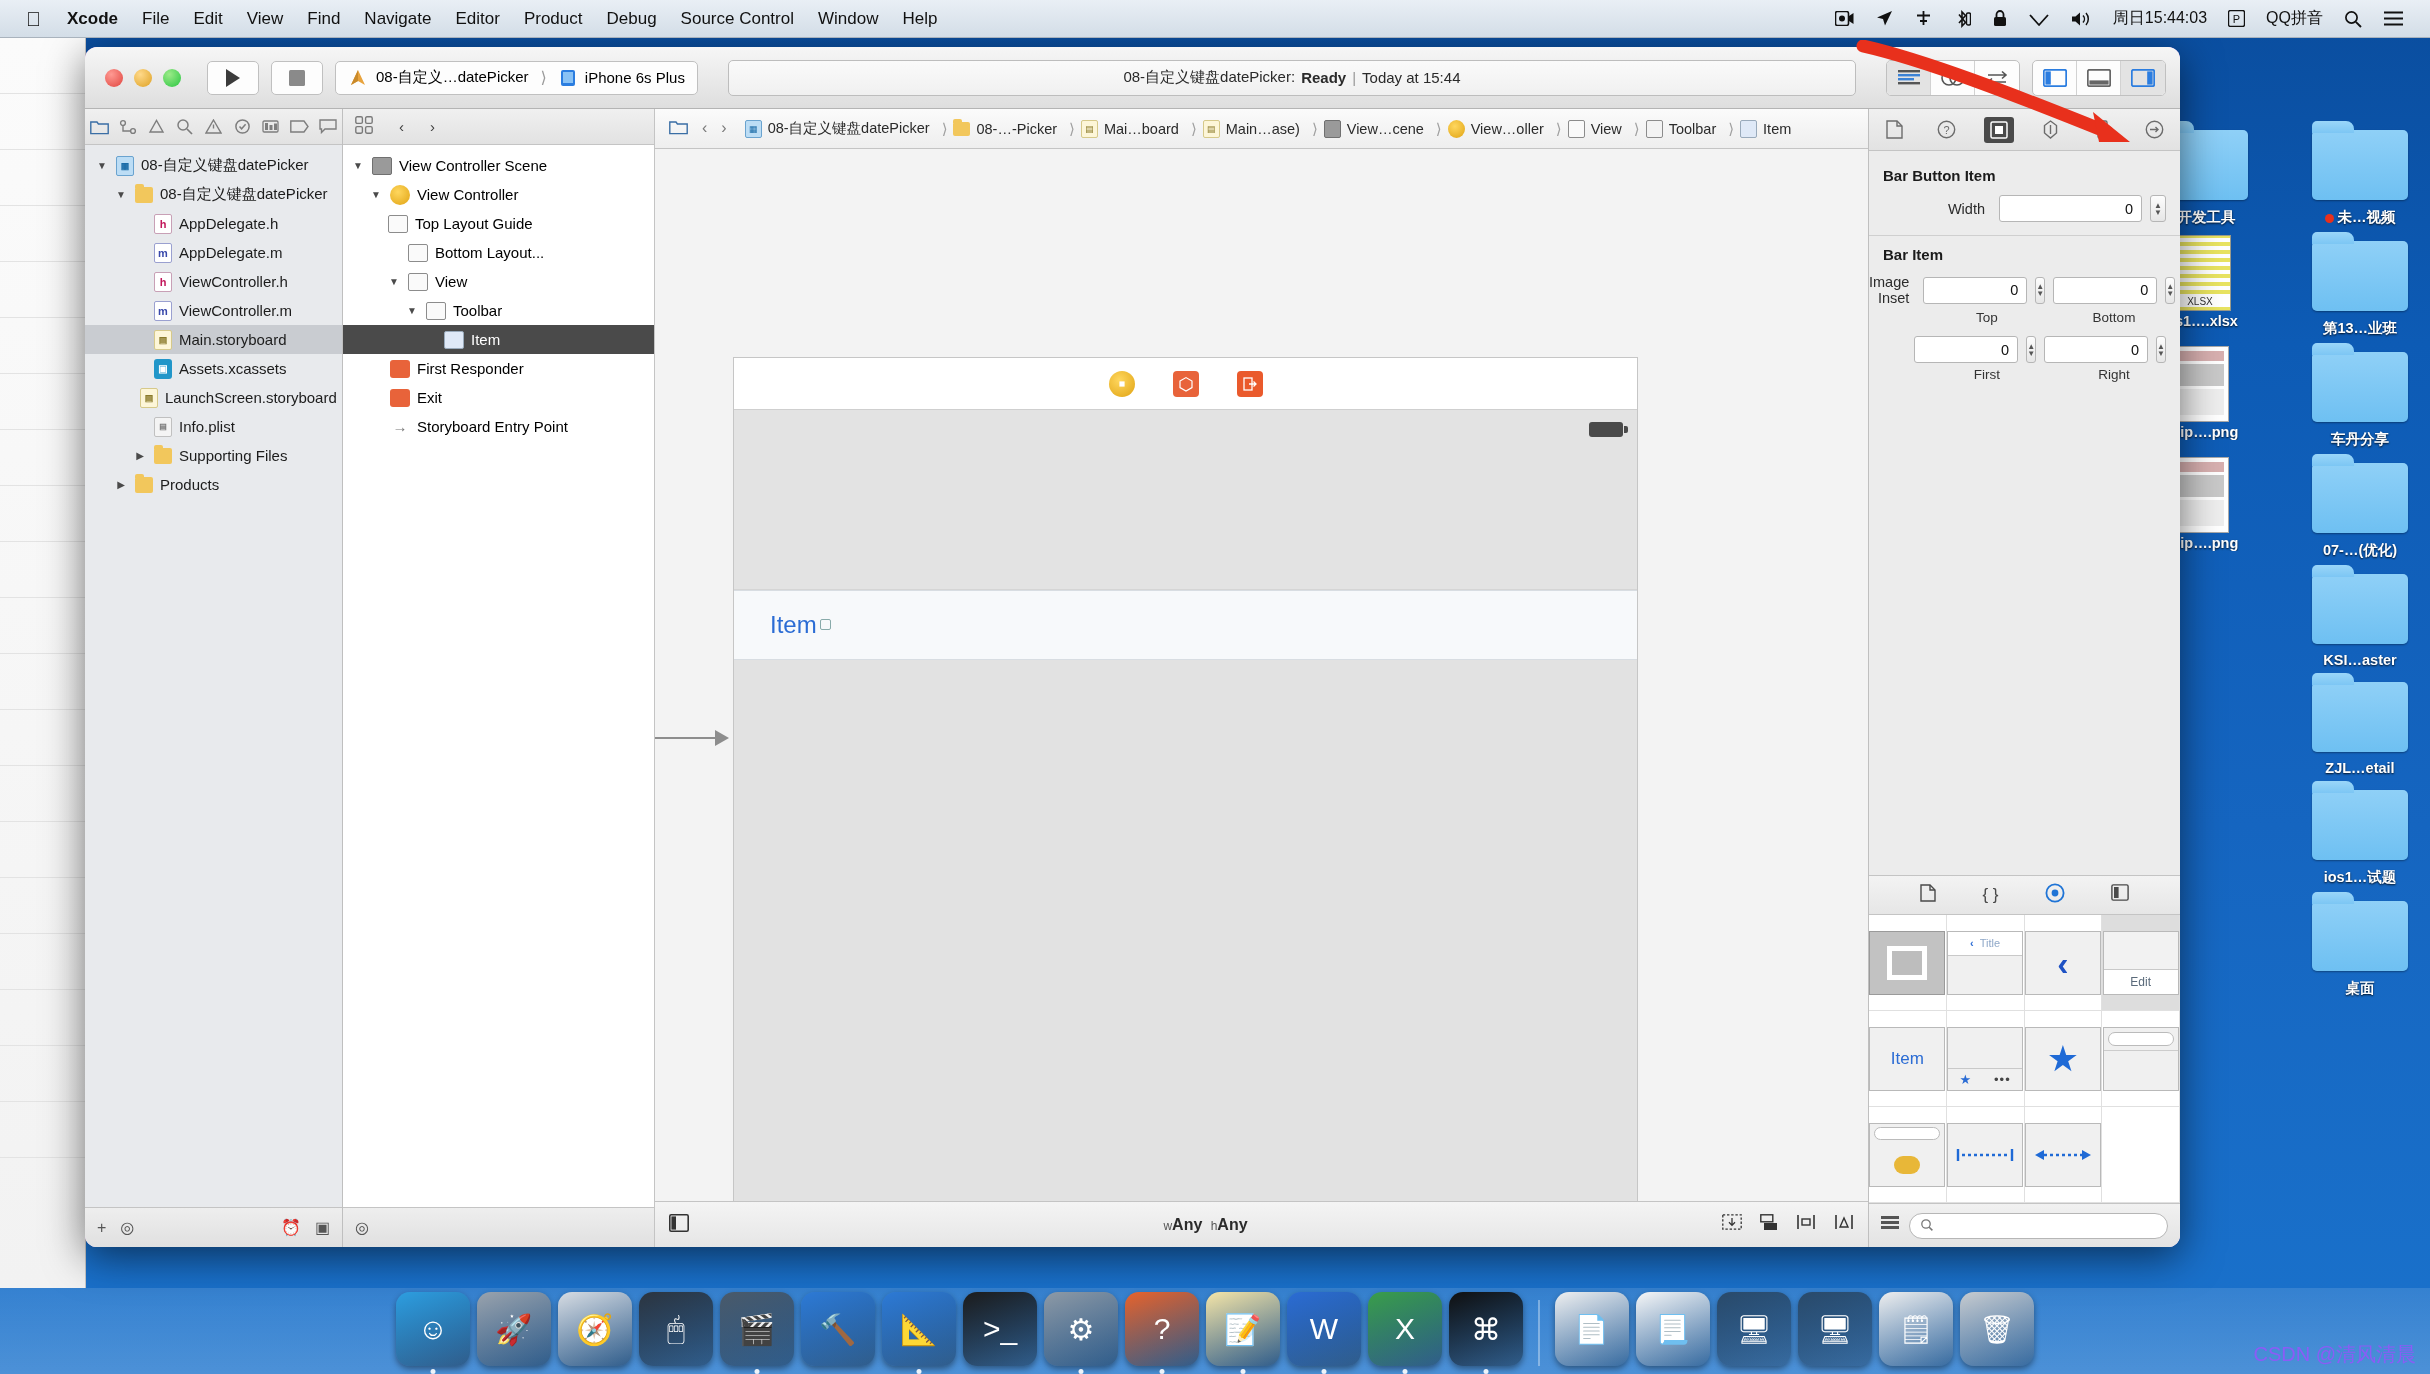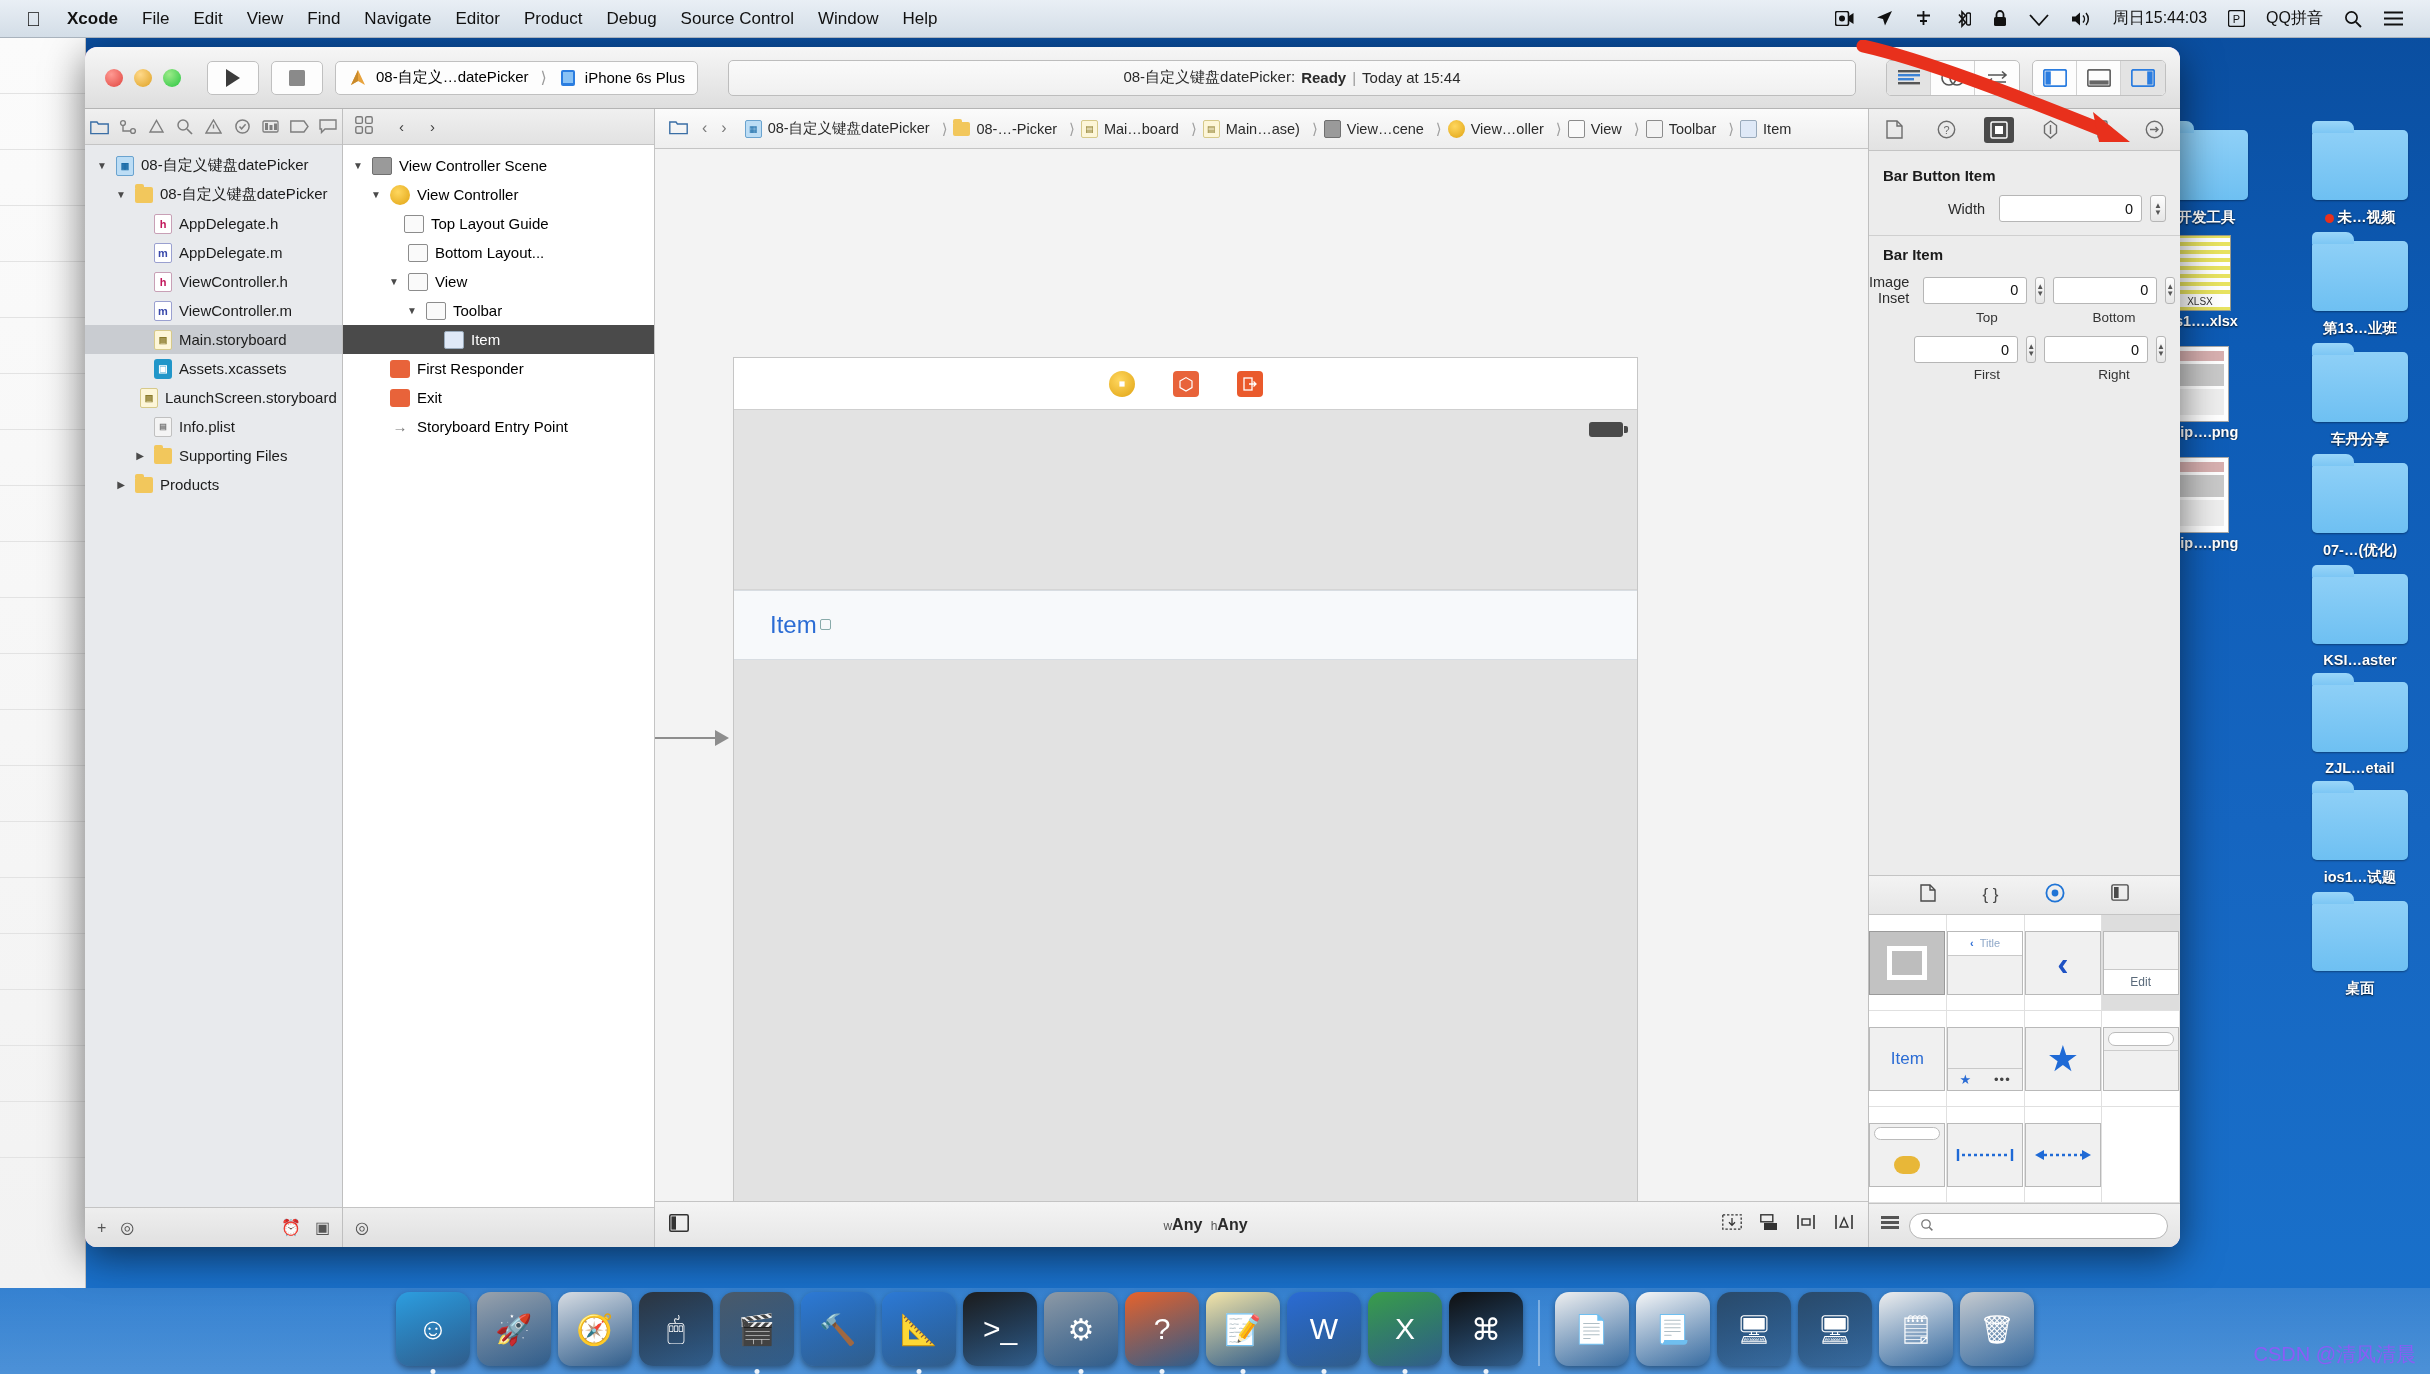--- a/index.html
+++ b/index.html
@@ -721,21 +721,21 @@
           <div class="ot" style="padding-left: 8px;">
             <span class="tw">▼</span>
             <span class="oi scene"></span>
             <span>View Controller Scene</span>
           </div>
           <div class="ot" style="padding-left: 26px;">
             <span class="tw">▼</span>
             <span class="oi vc"></span>
             <span>View Controller</span>
           </div>
-          <div class="ot" style="padding-left: 40px;">
+          <div class="ot" style="padding-left: 24px;">
             <span class="tw"></span>
             <span class="oi"></span>
             <span>Top Layout Guide</span>
           </div>
           <div class="ot" style="padding-left: 44px;">
             <span class="tw"></span>
             <span class="oi"></span>
             <span>Bottom Layout...</span>
           </div>
           <div class="ot" style="padding-left: 44px;">

